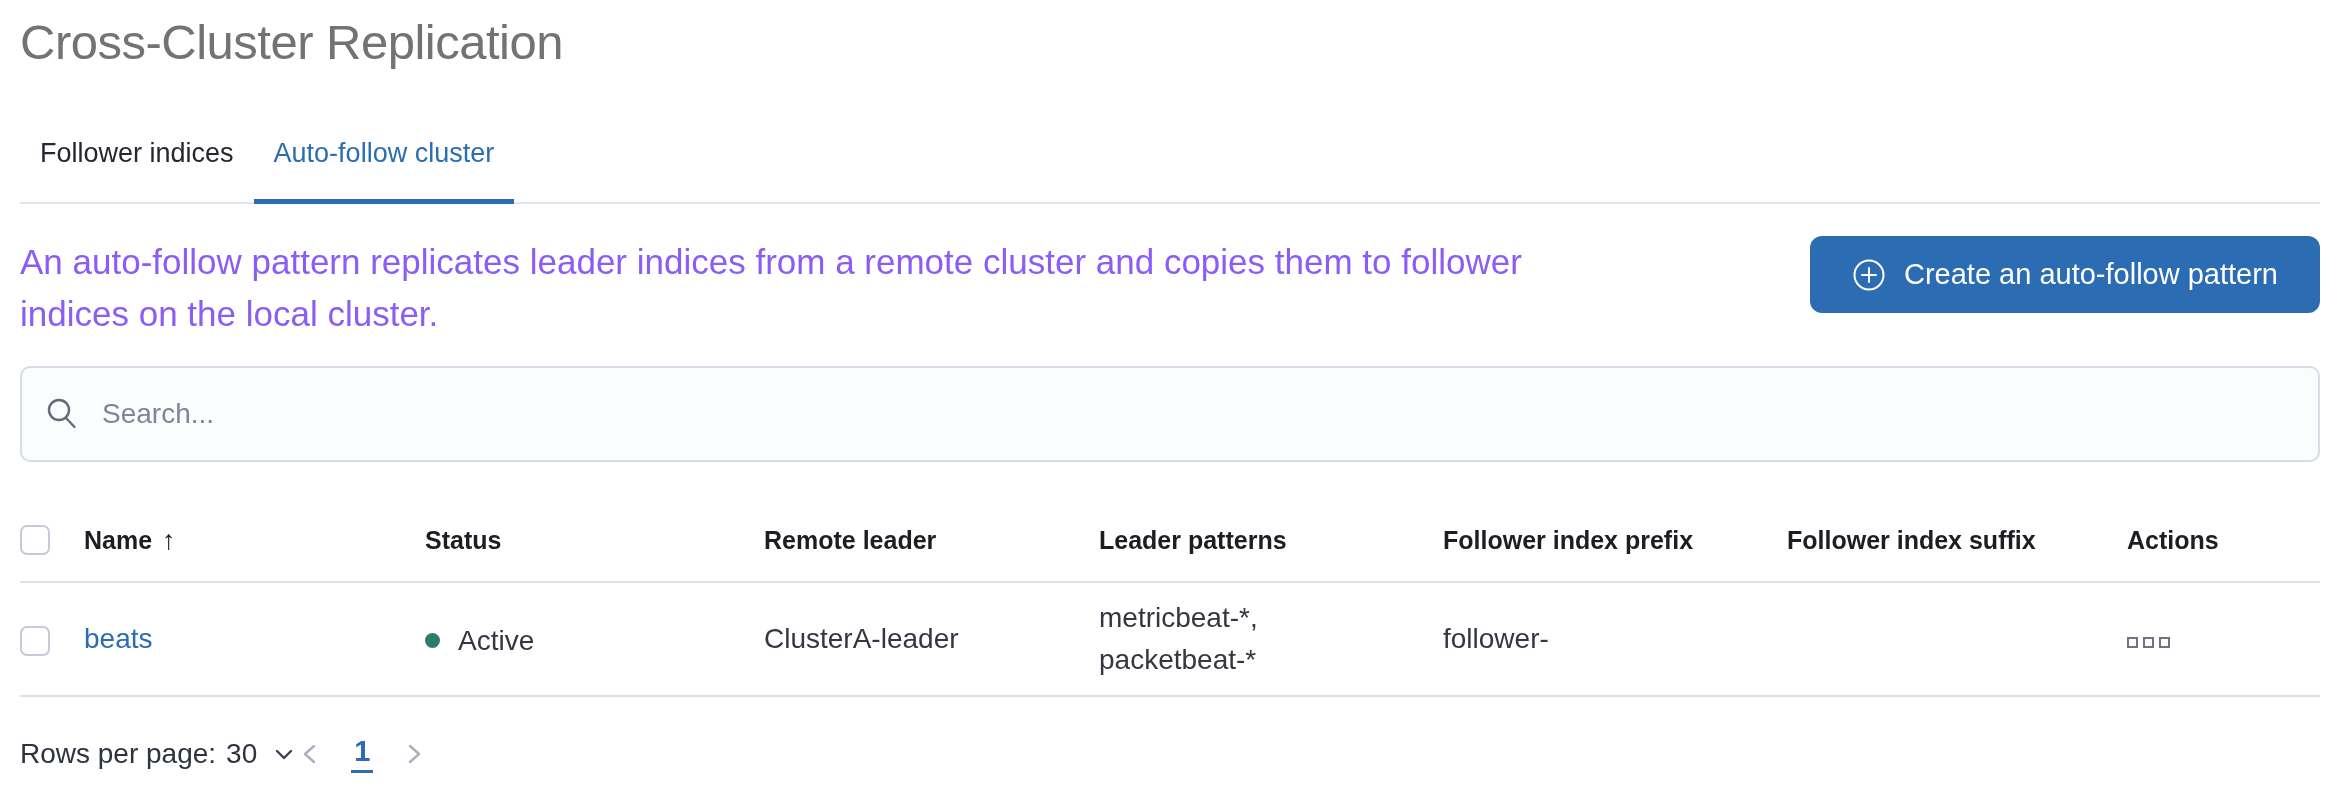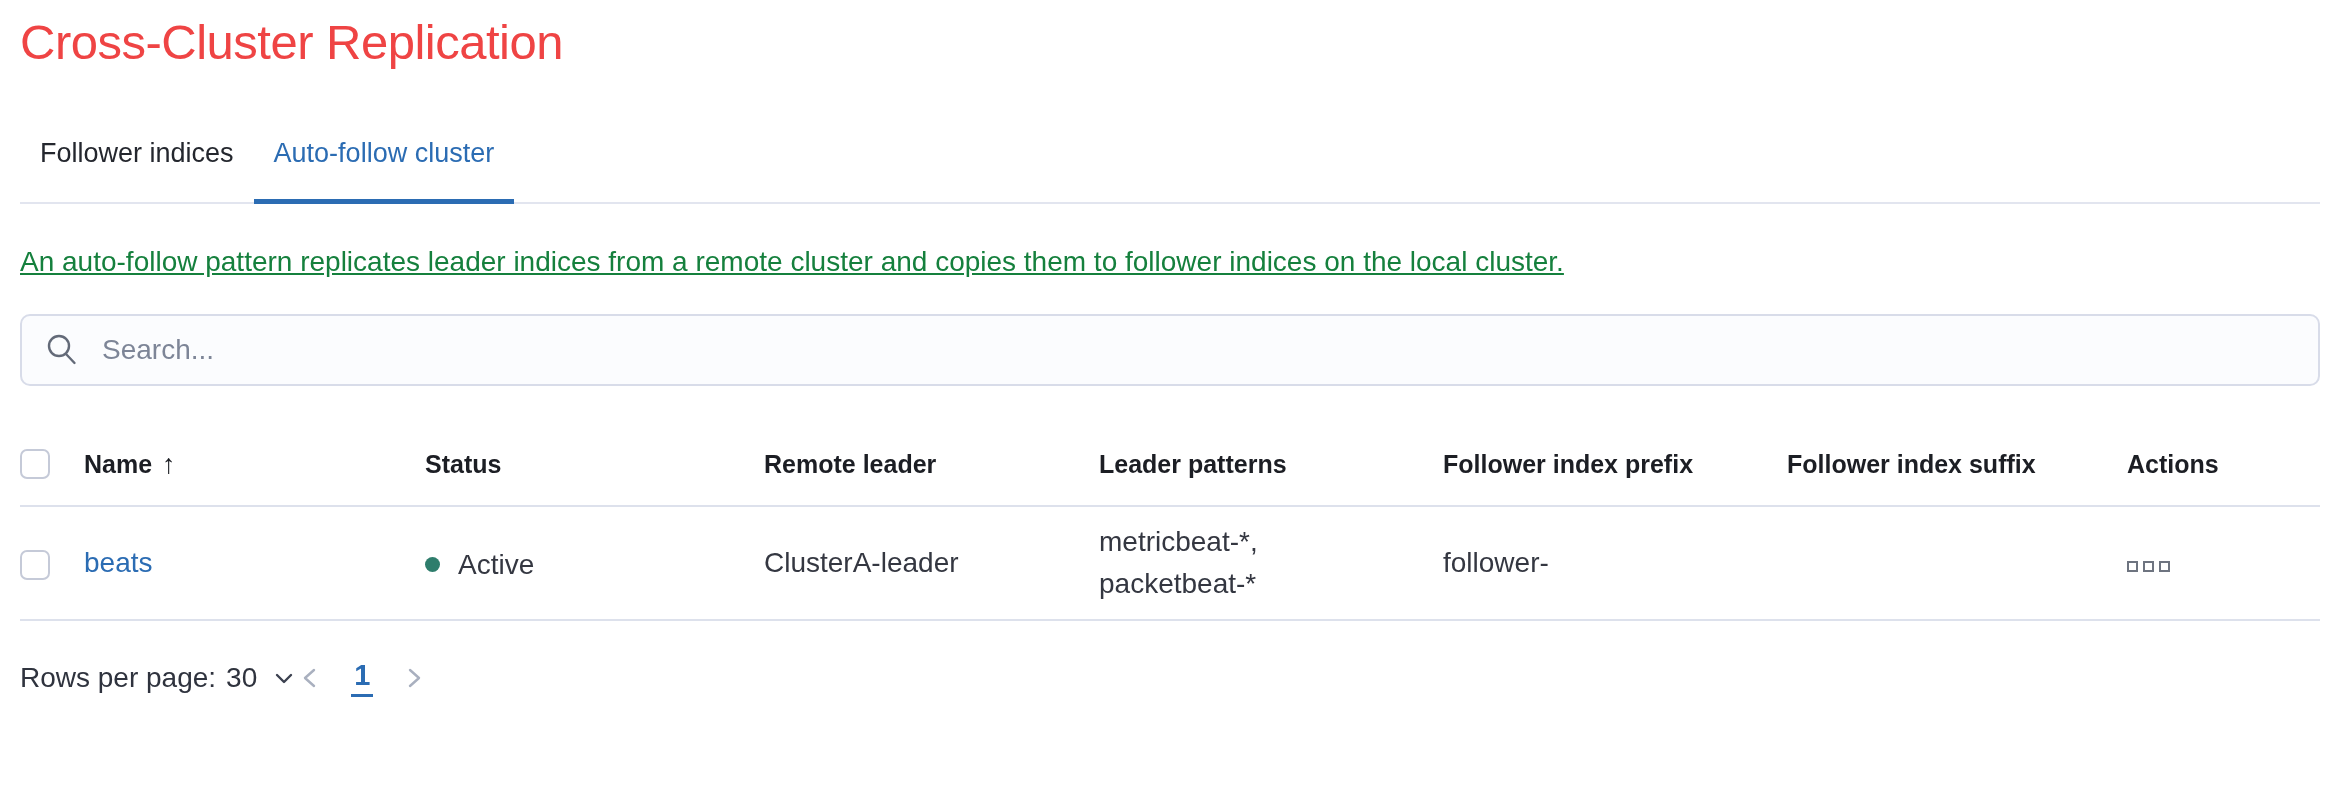--- a/index.html
+++ b/index.html
@@ -11,21 +11,21 @@
     color: #343741;
     overflow: hidden;
   }
   .page { padding: 0 16px 0 20px; }
 
   
   .page-title {
     margin: 12px 0 0;
     font-size: 49px;
     font-weight: 400;
-    color: #ef4444;
+    color: #737373;
     letter-spacing: -0.5px;
     line-height: 61px;
   }
 
   
   .tabs {
     display: flex;
     margin-top: 64px;
     border-bottom: 2px solid #e2e5ef;
     align-items: flex-end;
@@ -47,46 +47,45 @@
 
   
   .intro {
     margin-top: 32px;
     display: flex;
     justify-content: space-between;
     align-items: flex-start;
   }
   .desc {
     margin: 0;
-    font-size: 28px;
+    font-size: 35px;
     line-height: 52px;
-    color: #15803d;
+    color: #8b5cf6;
     max-width: 1550px;
-    text-decoration: underline;
   }
   .primary-btn {
     flex-shrink: 0;
     display: flex;
     align-items: center;
     gap: 18px;
     height: 77px;
     padding: 0 42px;
     background: #2b6cb3;
     border: none;
     border-radius: 12px;
     color: #ffffff;
     font-family: inherit;
     font-size: 29px;
     cursor: pointer;
   }
 
   
   .searchbar {
     margin-top: 26px;
-    height: 72px;
+    height: 96px;
     background: #fbfcfe;
     border: 2px solid #d8dce9;
     border-radius: 10px;
     display: flex;
     align-items: center;
     padding: 0 22px;
     gap: 20px;
   }
   .searchbar input {
     flex: 1;
@@ -218,20 +217,27 @@
 
   <h1 class="page-title">Cross-Cluster Replication</h1>
 
   <div class="tabs">
     <div class="tab">Follower indices</div>
     <div class="tab active">Auto-follow cluster</div>
   </div>
 
   <div class="intro">
     <p class="desc">An auto-follow pattern replicates leader indices from a remote cluster and copies them to follower indices on the local cluster.</p>
+    <button class="primary-btn">
+      <svg width="34" height="34" viewBox="0 0 34 34">
+        <circle cx="17" cy="17" r="14.5" fill="none" stroke="#ffffff" stroke-width="2"></circle>
+        <path d="M17 10v14M10 17h14" fill="none" stroke="#ffffff" stroke-width="2" stroke-linecap="round"></path>
+      </svg>
+      <span>Create an auto-follow pattern</span>
+    </button>
   </div>
 
   <div class="searchbar">
     <svg width="36" height="36" viewBox="0 0 36 36">
       <circle cx="15" cy="14" r="10" fill="none" stroke="#636a78" stroke-width="2.4"></circle>
       <path d="M22 22 L30.5 31" fill="none" stroke="#636a78" stroke-width="2.4" stroke-linecap="round"></path>
     </svg>
     <input type="text" placeholder="Search..." style="">
   </div>
 

